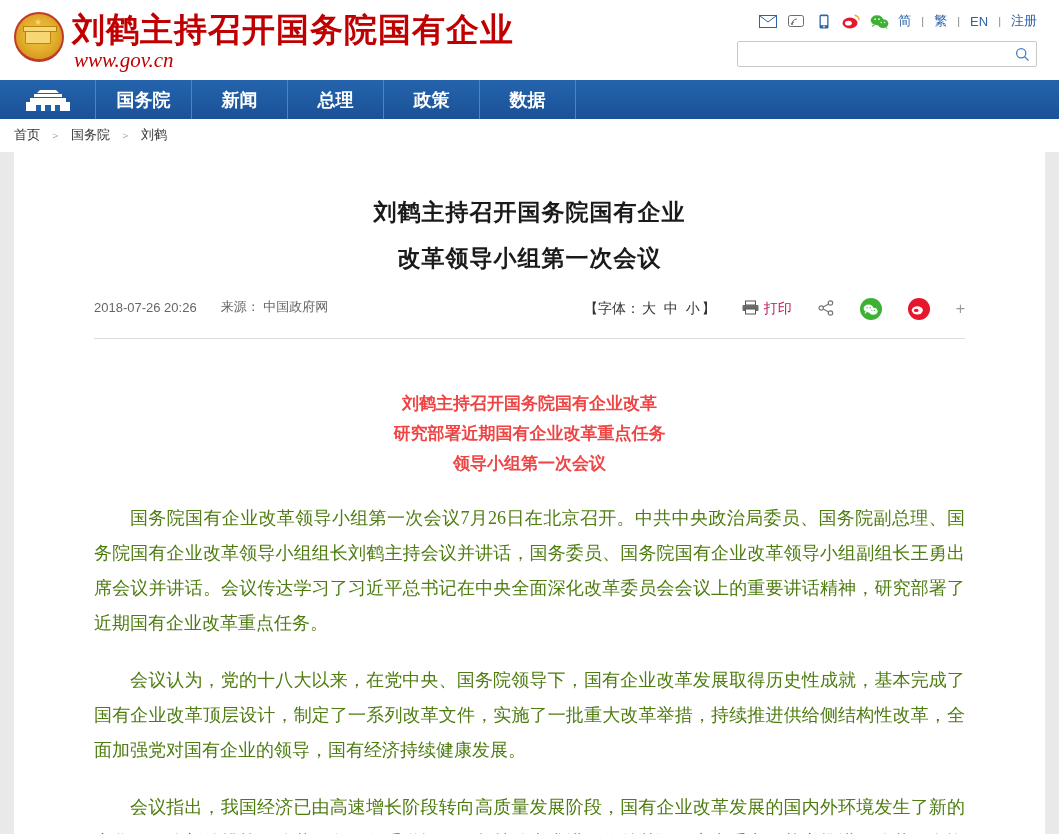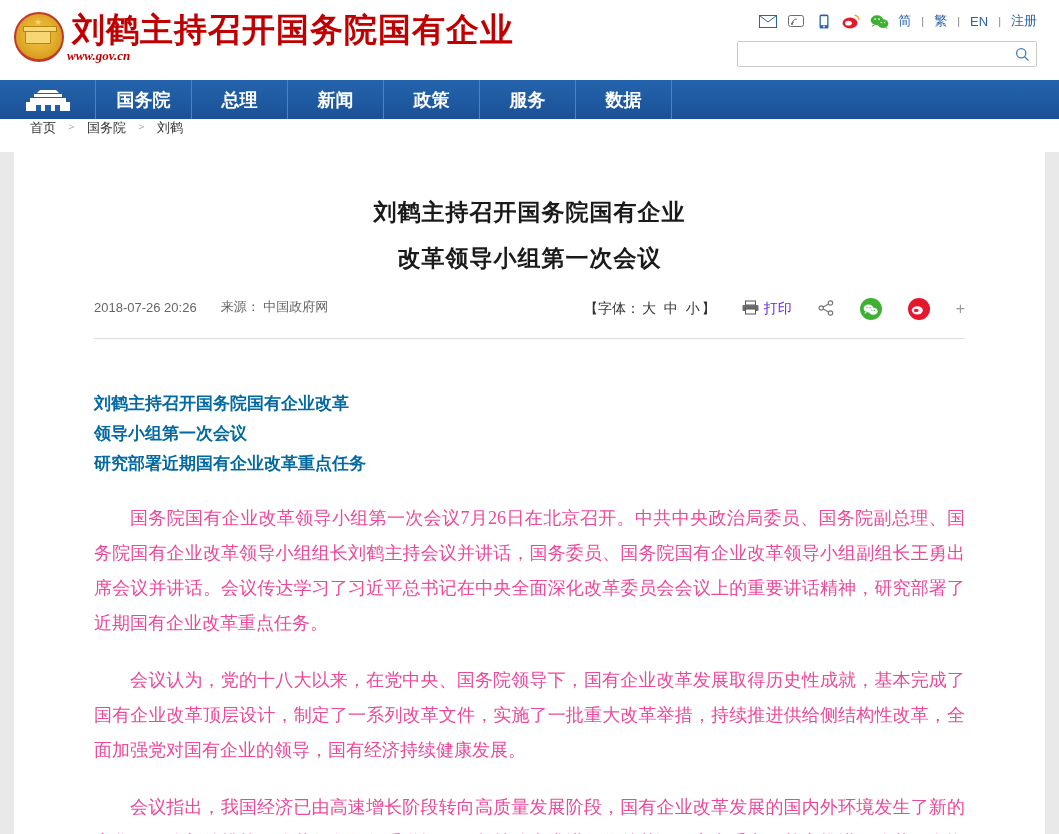--- a/index.html
+++ b/index.html
@@ -61,25 +61,25 @@
     left: 72px; top: 8px;
     font-family: "Liberation Serif", serif;
     font-weight: bold;
     font-size: 33px;
     letter-spacing: 1px;
     color: #c00000;
     white-space: nowrap;
   }
   .site-url {
     position: absolute;
-    left: 67px; top: 48px;
-    font-family: "Liberation Serif", serif;
-    font-weight: bold;
+    left: 74px; top: 48px;
+    font-family: "Liberation Serif", serif;
+    font-weight: normal;
     font-style: italic;
-    font-size: 13px;
+    font-size: 21px;
     color: #c00000;
   }
 
   .top-icons {
     position: absolute;
     right: 22px; top: 12px;
     display: flex;
     align-items: center;
     gap: 9px;
     font-size: 12px;
@@ -162,22 +162,22 @@
     white-space: nowrap;
   }
   .nav-item:first-of-type { border-left: 1px solid #4d84bd; }
 
   
   .crumbs {
     width: 1059px;
     height: 33px;
     background: #fff;
     display: flex;
-    align-items: flex-start;
-    padding-left: 30px;
+    align-items: center;
+    padding-left: 14px;
     font-size: 13px;
     color: #333;
     border-bottom: 1px solid #ffffff;
   }
   .crumbs a { color: #333; text-decoration: none; cursor: pointer; }
   .crumb-sep { color: #999; margin: 0 10px; font-size: 11px; }
 
   
   .wrap {
     width: 1059px;
@@ -206,21 +206,21 @@
     display: flex;
     align-items: flex-start;
     justify-content: space-between;
     font-size: 13px;
     color: #666;
   }
   .meta-left { display: flex; align-items: center; gap: 24px; white-space: nowrap; }
   .meta-right { display: flex; align-items: center; gap: 26px; white-space: nowrap; }
   .font-ctl { color: #333; font-size: 14px; }
   .font-ctl .fsz { cursor: pointer; margin: 0 2px; }
-  .print { display: flex; align-items: center; gap: 5px; color: #6d28d9; cursor: pointer; font-size: 14px;}
+  .print { display: flex; align-items: center; gap: 5px; color: #be185d; cursor: pointer; font-size: 14px;}
   .share-ico {
     width: 22px; height: 22px;
     border-radius: 50%;
     display: inline-flex;
     align-items: center;
     justify-content: center;
     color: #fff;
     font-size: 12px;
     cursor: pointer;
   }
@@ -228,32 +228,33 @@
   .sh-weibo  { background: #e6162d; }
   .sh-plus   { color: #999; font-size: 16px; cursor: pointer; }
   .sh-share  { color: #777; cursor: pointer; }
   .rule {
     border: 0;
     border-top: 1px solid #dcdcdc;
     margin: 6px 0 0 0;
   }
 
   .lead {
-    color: #0369a1;
+    text-align: center;
+    color: #ef4444;
     font-family: "Liberation Serif", serif;
     font-weight: bold;
     font-size: 17px;
     line-height: 30px;
     margin-top: 50px;
   }
   .body-p {
     font-family: "Liberation Serif", serif;
     font-size: 18px;
     line-height: 35px;
-    color: #ec4899;
+    color: #4d7c0f;
     text-align: justify;
     text-indent: 2em;
     margin: 22px 0 0 0;
   }
 </style>
 </head>
 <body>
 
 <div id="page">
 
@@ -332,24 +333,23 @@
         <rect x="6" y="15" width="44" height="9" fill="#ffffff"></rect>
         <rect x="10" y="11" width="36" height="4" fill="#ffffff"></rect>
         <rect x="14" y="7" width="28" height="3" fill="#ffffff"></rect>
         <path d="M20 3 L36 3 L39 6 L17 6 Z" fill="#ffffff"></path>
         <rect x="16" y="18" width="5" height="6" fill="#1f5fa8"></rect>
         <rect x="25" y="18" width="6" height="6" fill="#1f5fa8"></rect>
         <rect x="35" y="18" width="5" height="6" fill="#1f5fa8"></rect>
       </svg>
     </div>
     <div class="nav-item">国务院</div>
+    <div class="nav-item">新闻</div>
     <div class="nav-item">总理</div>
-    <div class="nav-item">新闻</div>
     <div class="nav-item">政策</div>
-    <div class="nav-item">服务</div>
     <div class="nav-item">数据</div>
   </div>
 
   <div class="crumbs">
     <a>首页</a>
     <span class="crumb-sep">＞</span>
     <a>国务院</a>
     <span class="crumb-sep">＞</span>
     <a>刘鹤</a>
   </div>
@@ -406,22 +406,22 @@
                 <ellipse cx="6.6" cy="8.7" rx="3" ry="2.1" fill="#e6162d"></ellipse>
               </svg>
           </span>
           <span class="sh-plus">+</span>
         </div>
       </div>
       <hr class="rule">
 
       <div class="lead">
         <div>刘鹤主持召开国务院国有企业改革</div>
+        <div>研究部署近期国有企业改革重点任务</div>
         <div>领导小组第一次会议</div>
-        <div>研究部署近期国有企业改革重点任务</div>
       </div>
 
       <p class="body-p">国务院国有企业改革领导小组第一次会议7月26日在北京召开。中共中央政治局委员、国务院副总理、国务院国有企业改革领导小组组长刘鹤主持会议并讲话，国务委员、国务院国有企业改革领导小组副组长王勇出席会议并讲话。会议传达学习了习近平总书记在中央全面深化改革委员会会议上的重要讲话精神，研究部署了近期国有企业改革重点任务。</p>
       <p class="body-p">会议认为，党的十八大以来，在党中央、国务院领导下，国有企业改革发展取得历史性成就，基本完成了国有企业改革顶层设计，制定了一系列改革文件，实施了一批重大改革举措，持续推进供给侧结构性改革，全面加强党对国有企业的领导，国有经济持续健康发展。</p>
       <p class="body-p">会议指出，我国经济已由高速增长阶段转向高质量发展阶段，国有企业改革发展的国内外环境发生了新的变化，面临新的挑战，改革任务仍任重道远。要坚持稳中求进工作总基调，突出重点、扎实推进。改革国有资本授权经营体制，分层分类积极稳妥推进混合所有制改革，加快中央企业布局优化和结构调整，加快形成有效制衡的公司法人治理结构和灵活高效的市场化经</p>
 
     </div>
   </div>
 </div>
 

